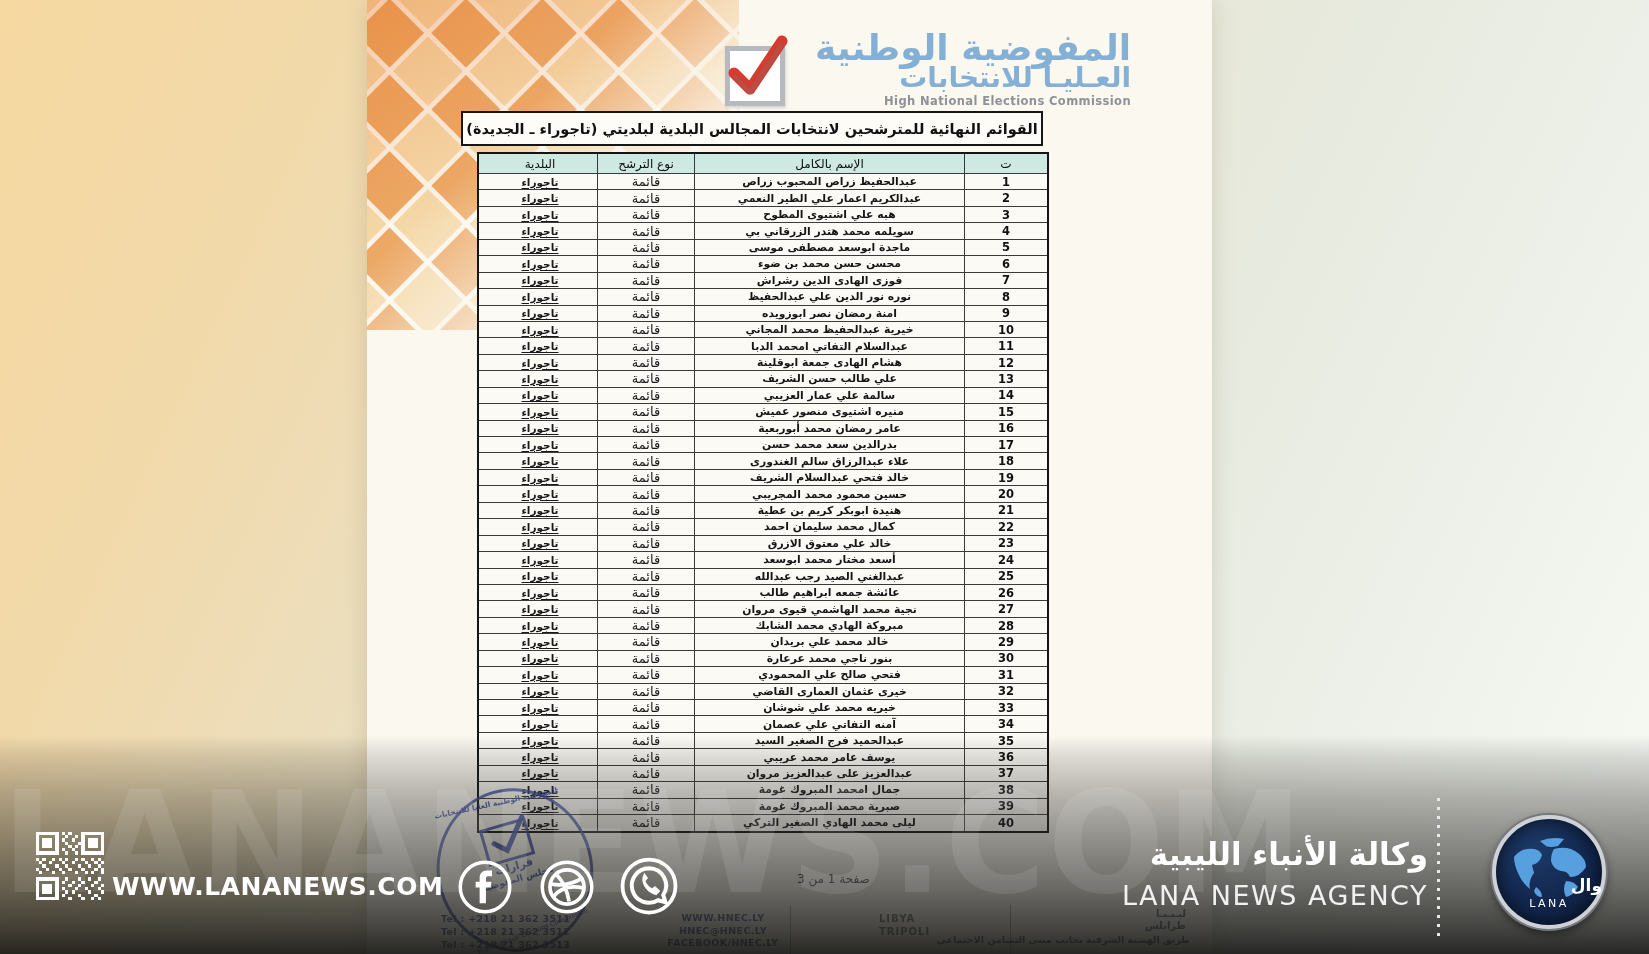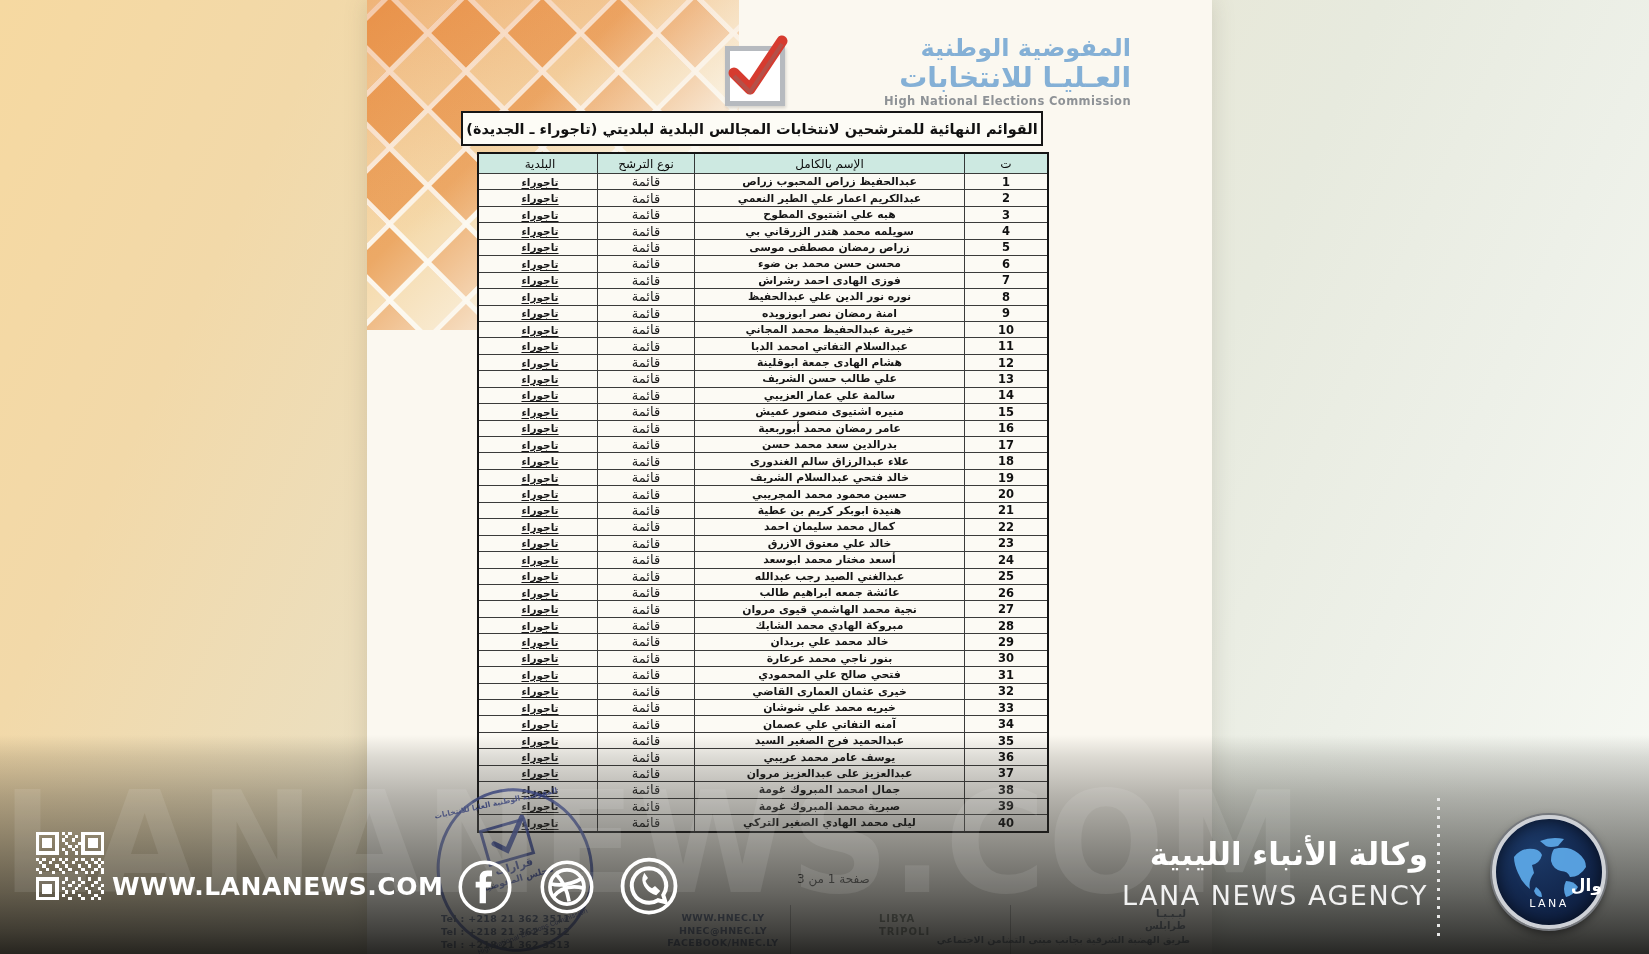--- a/index.html
+++ b/index.html
@@ -17,21 +17,21 @@
          repeating-conic-gradient(from 0deg,#ea9e53 0 25%,#f4d5a0 0 50%);
         background-size:108px 108px;}
   .mosaic-tint{position:absolute;inset:0;background:linear-gradient(160deg,rgba(231,126,58,.38),rgba(255,255,255,0) 55%);}
   .mosaic-fade{position:absolute;inset:0;background:linear-gradient(135deg,rgba(251,248,240,0) 0%,rgba(251,248,240,.12) 38%,rgba(251,248,240,.9) 70%,#fbf8f0 86%);}
   
   #hnec-logo{position:absolute;left:340px;top:28px;width:430px;height:85px;}
   .hnec-box{position:absolute;left:18px;top:18px;width:50px;height:50px;background:#fff;
             border:5px solid #b6babf;box-shadow:1px 2px 3px rgba(0,0,0,.15);}
   .hnec-box svg{position:absolute;left:-6px;top:-16px;overflow:visible;}
   .hnec-ar{position:absolute;right:6px;text-align:right;color:#84b0d6;font-weight:bold;direction:rtl;}
-  .hnec-ar1{top:6px;font-size:24px;line-height:28px;margin-left:10px;}
+  .hnec-ar1{top:6px;font-size:36px;line-height:28px;margin-left:10px;}
   .hnec-ar2{top:36px;font-size:28px;line-height:28px;}
   .hnec-en{position:absolute;right:6px;top:66px;font-size:11.5px;font-weight:bold;color:#8e9296;letter-spacing:.4px;}
   
   #doc-title{position:absolute;left:94px;top:111px;width:578px;height:31px;border:2px solid #161616;
              background:#fdfcf6;display:flex;align-items:center;justify-content:center;
              font-size:14.5px;font-weight:bold;color:#111;direction:rtl;text-align:right;}
   
   #cand-table{position:absolute;left:110px;top:152px;width:568px;direction:rtl;border:2px solid #141414;background:#fcfaf4;}
   .trow{display:flex;height:15.45px;border-top:1px solid rgba(25,25,25,.85);}
   .thead{display:flex;height:19px;background:#cde9e1;}
@@ -143,33 +143,33 @@
             <div class="cell c-mun">تاجوراء</div>
           </div>
           <div class="trow">
             <div class="cell c-n">4</div>
             <div class="cell c-name">سويلمه محمد هتدر الزرقاني بي</div>
             <div class="cell c-type">قائمة</div>
             <div class="cell c-mun">تاجوراء</div>
           </div>
           <div class="trow">
             <div class="cell c-n">5</div>
-            <div class="cell c-name">زراص رمضان مصطفى موسى</div>
+            <div class="cell c-name">ماجدة ابوسعد مصطفى موسى</div>
             <div class="cell c-type">قائمة</div>
             <div class="cell c-mun">تاجوراء</div>
           </div>
           <div class="trow">
             <div class="cell c-n">6</div>
             <div class="cell c-name">محسن حسن محمد بن ضوء</div>
             <div class="cell c-type">قائمة</div>
             <div class="cell c-mun">تاجوراء</div>
           </div>
           <div class="trow">
             <div class="cell c-n">7</div>
-            <div class="cell c-name">فوزى الهادى احمد رشراش</div>
+            <div class="cell c-name">فوزى الهادى الدين رشراش</div>
             <div class="cell c-type">قائمة</div>
             <div class="cell c-mun">تاجوراء</div>
           </div>
           <div class="trow">
             <div class="cell c-n">8</div>
             <div class="cell c-name">نوره نور الدين علي عبدالحفيظ</div>
             <div class="cell c-type">قائمة</div>
             <div class="cell c-mun">تاجوراء</div>
           </div>
           <div class="trow">

